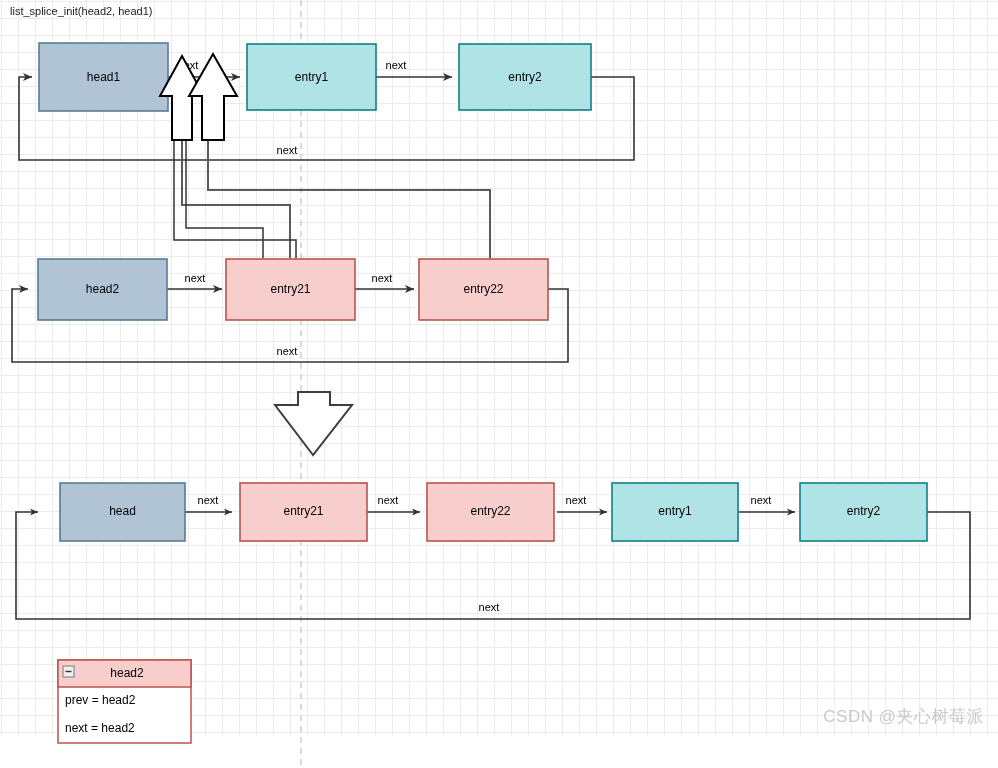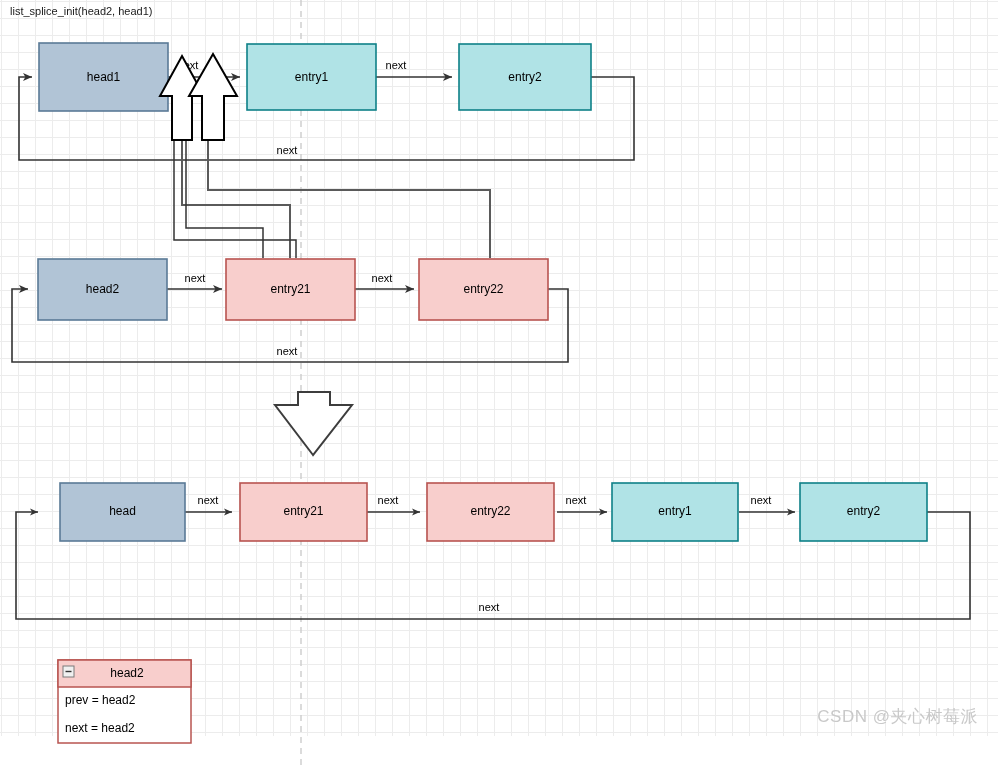--- a/index.html
+++ b/index.html
@@ -67,21 +67,21 @@
     dominant-baseline: middle;
   }
   .info-row-text {
     font-family: "Liberation Sans", sans-serif;
     font-size: 12px;
     fill: #000000;
     dominant-baseline: middle;
   }
   .watermark {
     position: absolute;
-    right: 20px;
+    right: 14px;
     bottom: 8px;
     font-family: "Liberation Sans", sans-serif;
     font-size: 17px;
     color: #c9c9c9;
     letter-spacing: 0.5px;
     user-select: none;
     white-space: nowrap;
   }
 </style>
 </head>

